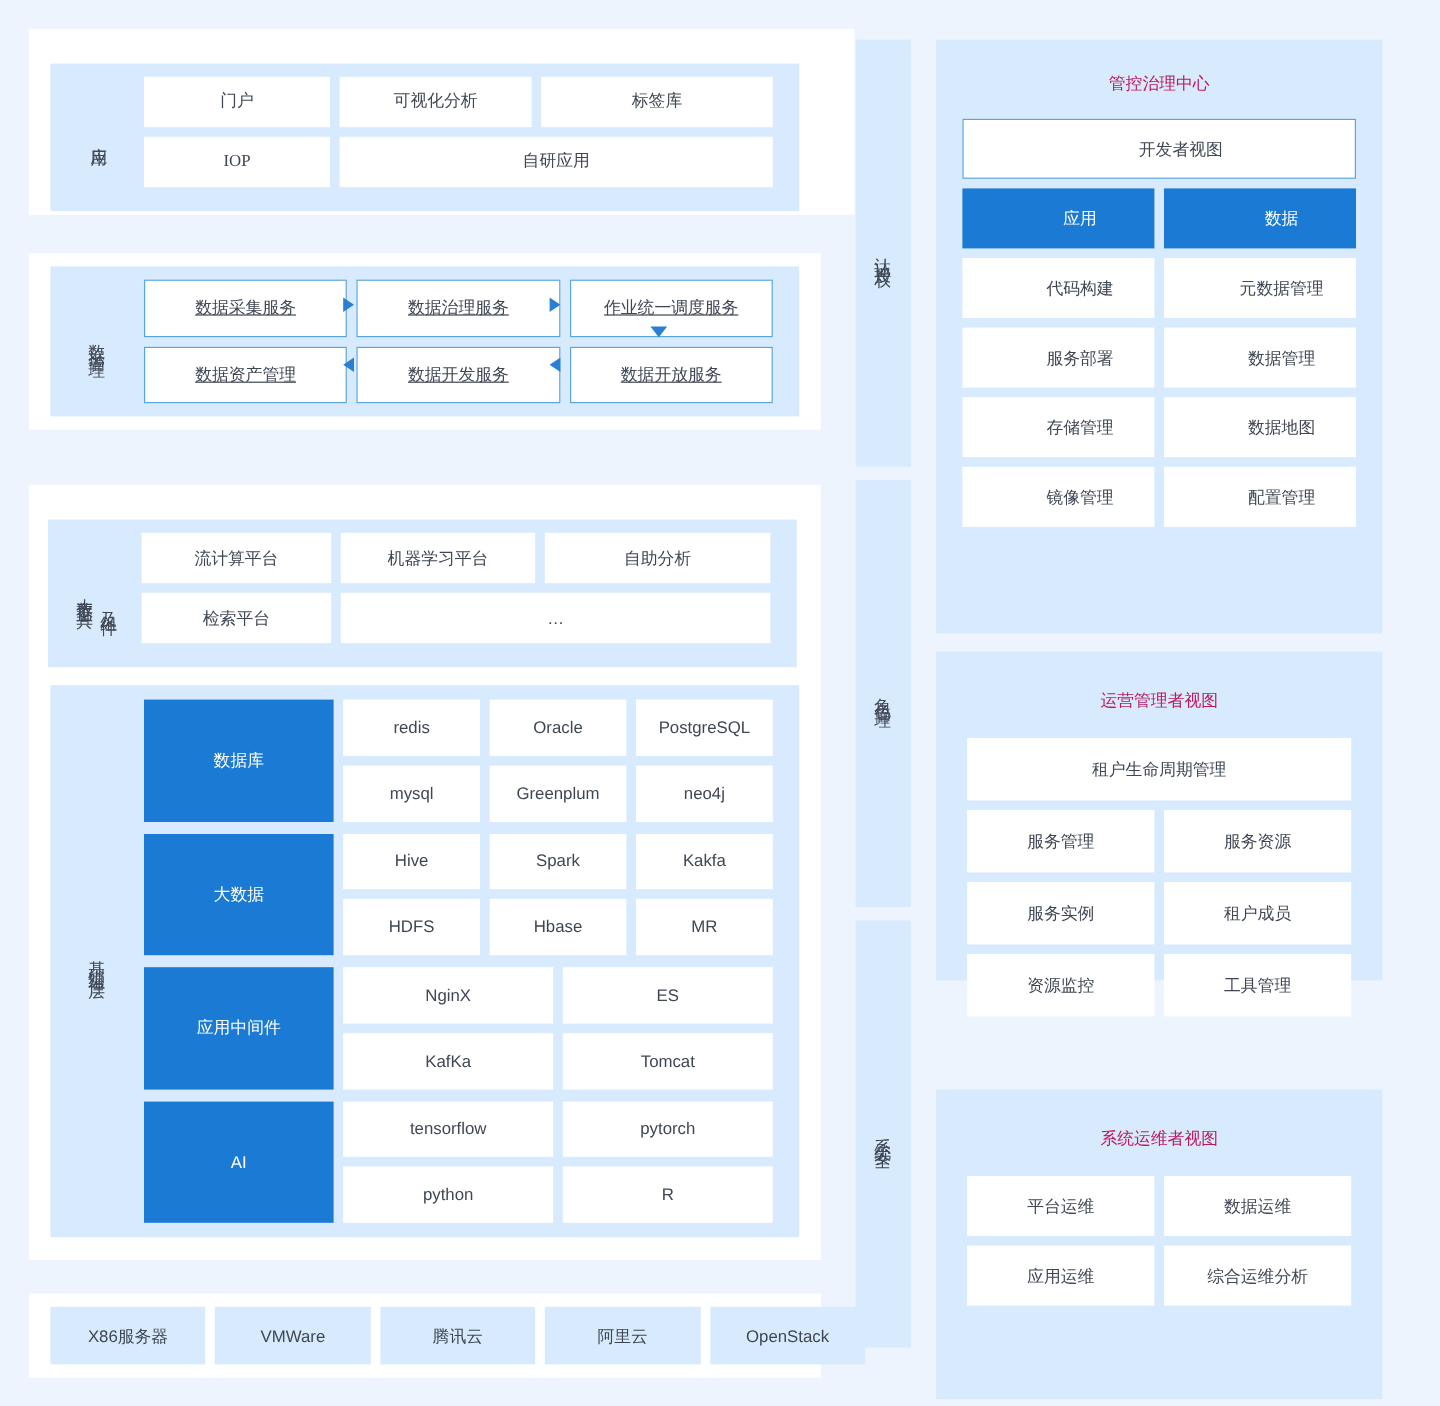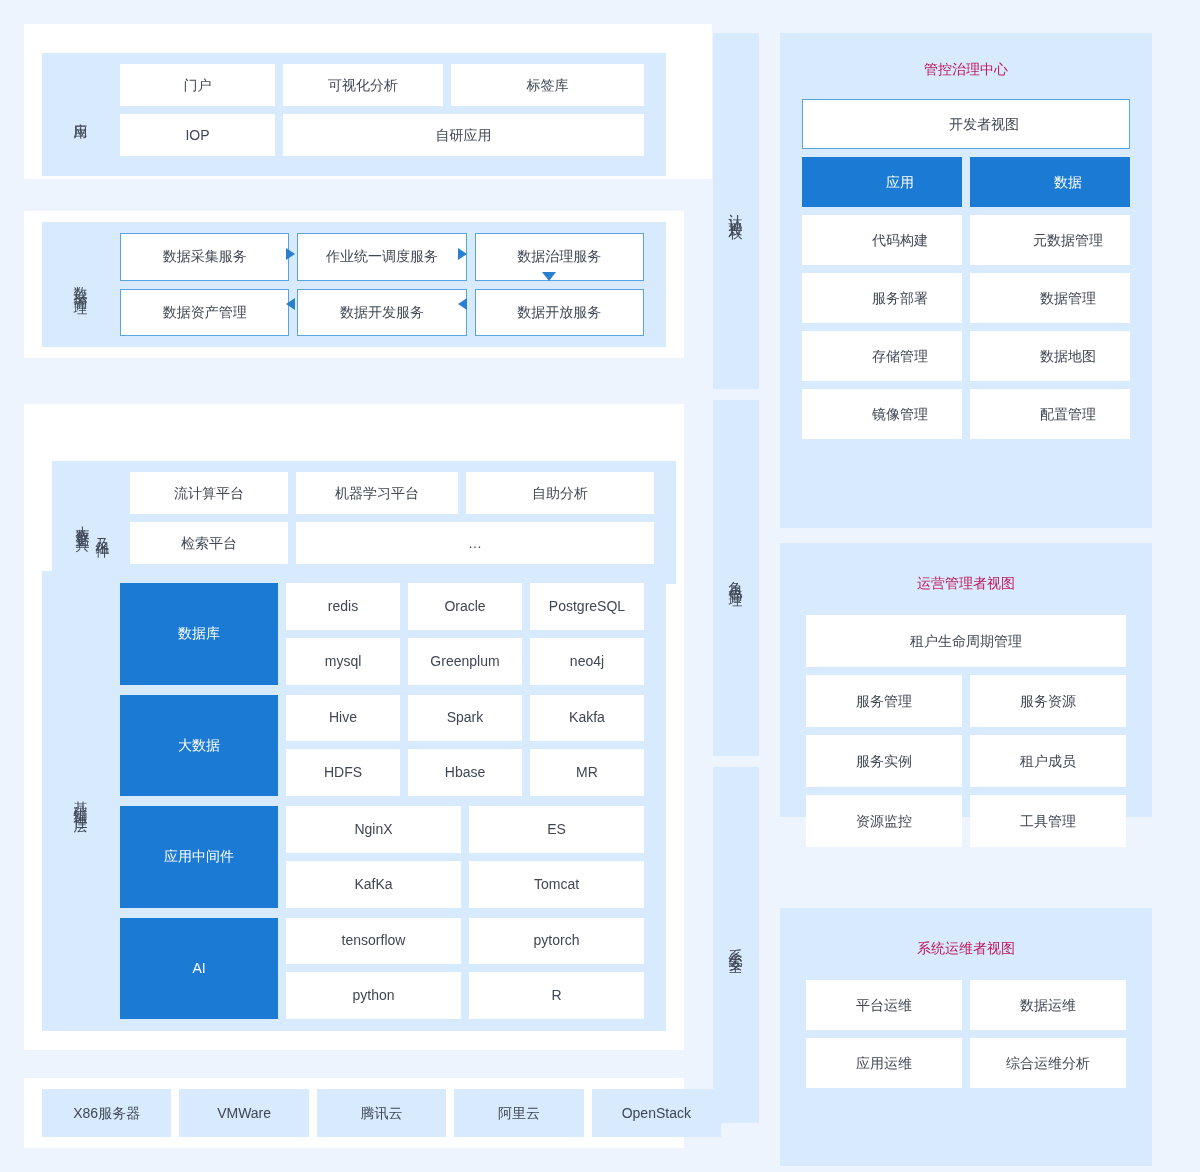--- a/index.html
+++ b/index.html
@@ -39,49 +39,49 @@
     justify-content: center;
     font-size: 14px;
     color: #3f4754;
     text-align: center;
     line-height: 1.2;
   }
   .box.bordered { border: 1px solid #58a4e0; }
   .box.filled { background: #1a7ad4; color: #ffffff; }
 
   
-  #app-panel      { left: 24px;  top: 24px;  width: 688px; height: 155px; }
+  #app-panel      { left: 24px;  top: 24px;  width: 688px; height: 155px; font-family: Liberation Serif, serif; }
   #datamgmt-panel { left: 24px;  top: 211px; width: 660px; height: 147px; }
   #bigdata-panel  { left: 24px;  top: 404px; width: 660px; height: 646px; }
   #infra-panel    { left: 24px;  top: 1078px;width: 660px; height: 70px;  }
 
   
   #app-region { position: absolute; left: 18px; top: 29px; width: 624px; height: 123px; }
   #app-region .vlabel { width: 78px; }
   #app-region .rows { flex: 1; display: flex; flex-direction: column; gap: 8px; padding: 11px 22px 11px 0; }
   #app-region .row { display: flex; gap: 8px; height: 42px; }
   #app-region .row .box { flex: 1; }
   #app-region .row1 .box:nth-child(1) { flex: 0 0 155px; }
   #app-region .row1 .box:nth-child(2) { flex: 0 0 160px; }
   #app-region .row2 .box:nth-child(1) { flex: 0 0 155px; }
   #app-region .row2 .box:nth-child(2) { flex: 1; }
 
   
   #dm-region { position: absolute; left: 18px; top: 11px; width: 624px; height: 125px; }
   #dm-region .vlabel { width: 78px; letter-spacing: 5px; }
   #dm-region .rows { flex: 1; display: flex; flex-direction: column; gap: 8px; padding: 11px 22px 11px 0; position: relative; }
-  #dm-region .row { display: flex; gap: 8px; height: 54px; }
+  #dm-region .row { display: flex; gap: 8px; height: 54px; text-decoration: underline; }
   #dm-region .row .box { flex: 1; }
   .arrow-r, .arrow-l, .arrow-d { position: absolute; width: 0; height: 0; }
   .arrow-r { border-top: 6px solid transparent; border-bottom: 6px solid transparent; border-left: 9px solid #2b7fd0; }
   .arrow-l { border-top: 6px solid transparent; border-bottom: 6px solid transparent; border-right: 9px solid #2b7fd0; }
   .arrow-d { border-left: 7px solid transparent; border-right: 7px solid transparent; border-top: 9px solid #2b7fd0; }
 
   
-  #bdt-region { position: absolute; left: 28px; top: 29px; width: 624px; height: 123px; margin-top: 28px; }
+  #bdt-region { position: absolute; left: 16px; top: 29px; width: 624px; height: 123px; }
   #bdt-region .labelwrap { width: 78px; display: flex; justify-content: center; gap: 2px; padding-left: 4px; }
   #bdt-region .labelwrap .vlabel { letter-spacing: 3px; }
   #bdt-region .labelwrap .c2 { align-items: flex-start; padding-top: 18px; }
   #bdt-region .rows { flex: 1; display: flex; flex-direction: column; gap: 8px; padding: 11px 22px 11px 0; }
   #bdt-region .row { display: flex; gap: 8px; height: 42px; }
   #bdt-region .row .box { flex: 1; }
   #bdt-region .row1 .box:nth-child(1) { flex: 0 0 158px; }
   #bdt-region .row1 .box:nth-child(2) { flex: 0 0 162px; }
   #bdt-region .row2 .box:nth-child(1) { flex: 0 0 158px; }
 
@@ -144,22 +144,22 @@
       </div>
     </div>
   </div>
 
   <div class="panel" id="datamgmt-panel">
     <div class="region" id="dm-region">
       <div class="vlabel">数据管理</div>
       <div class="rows">
         <div class="row row1">
           <div class="box bordered">数据采集服务</div>
+          <div class="box bordered">数据治理服务</div>
           <div class="box bordered">作业统一调度服务</div>
-          <div class="box bordered">数据治理服务</div>
         </div>
         <div class="row row2">
           <div class="box bordered">数据资产管理</div>
           <div class="box bordered">数据开发服务</div>
           <div class="box bordered">数据开放服务</div>
         </div>
         <span class="arrow-r" style="left:166px; top:26px;"></span>
         <span class="arrow-r" style="left:338px; top:26px;"></span>
         <span class="arrow-d" style="left:422px; top:50px;"></span>
         <span class="arrow-l" style="left:166px; top:76px;"></span>

